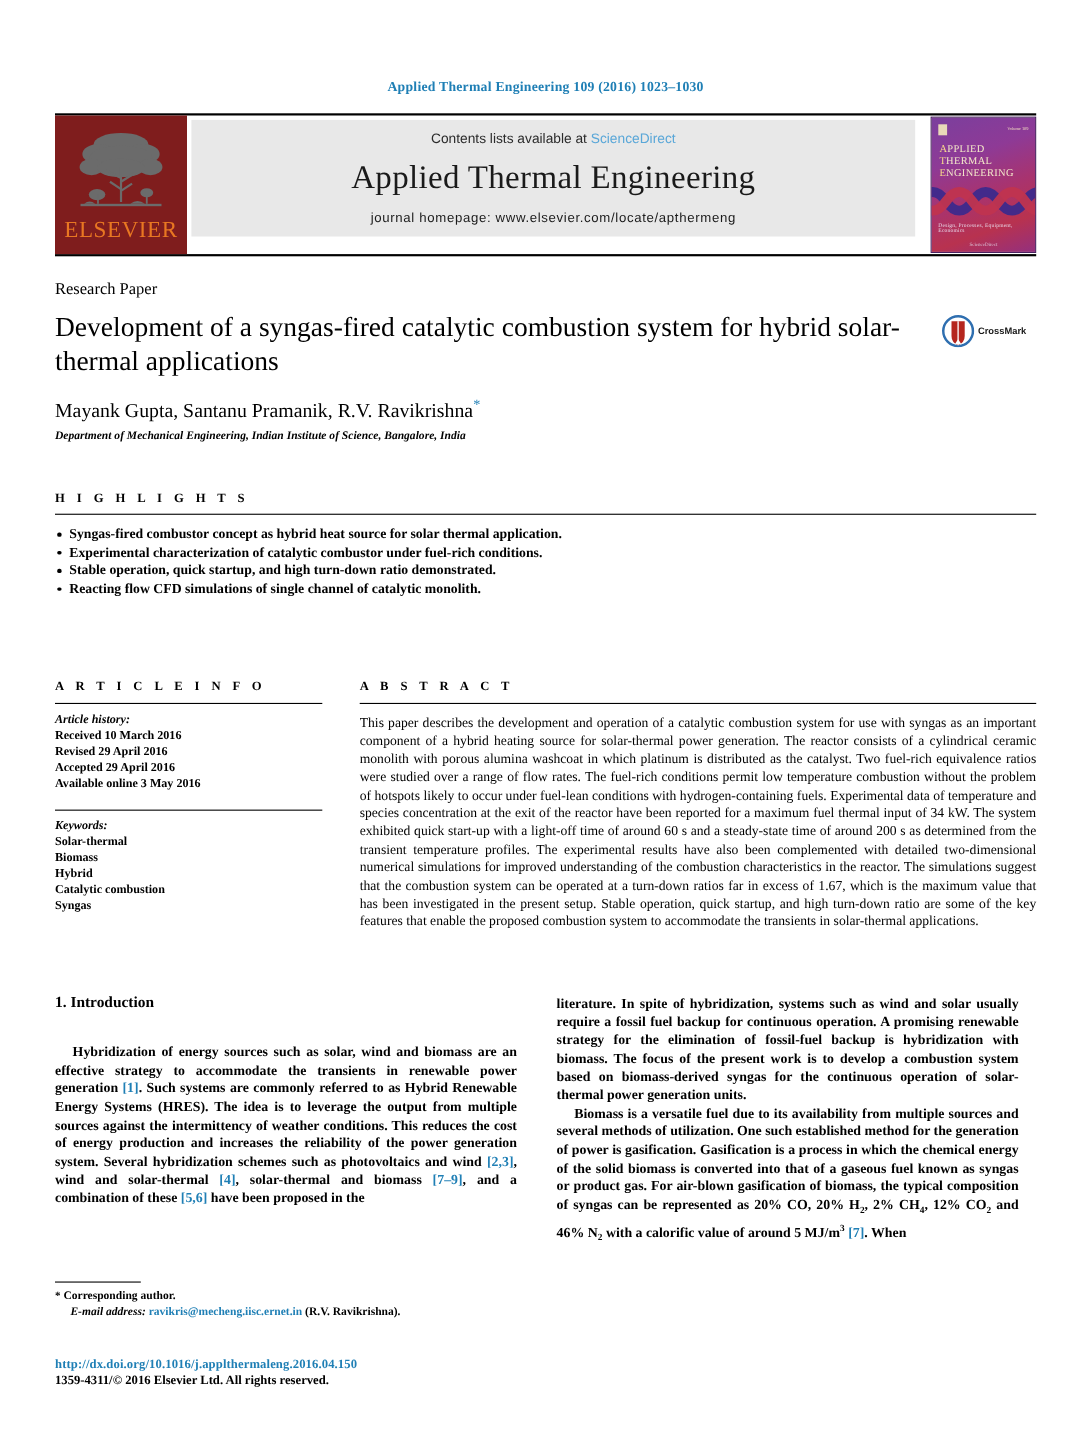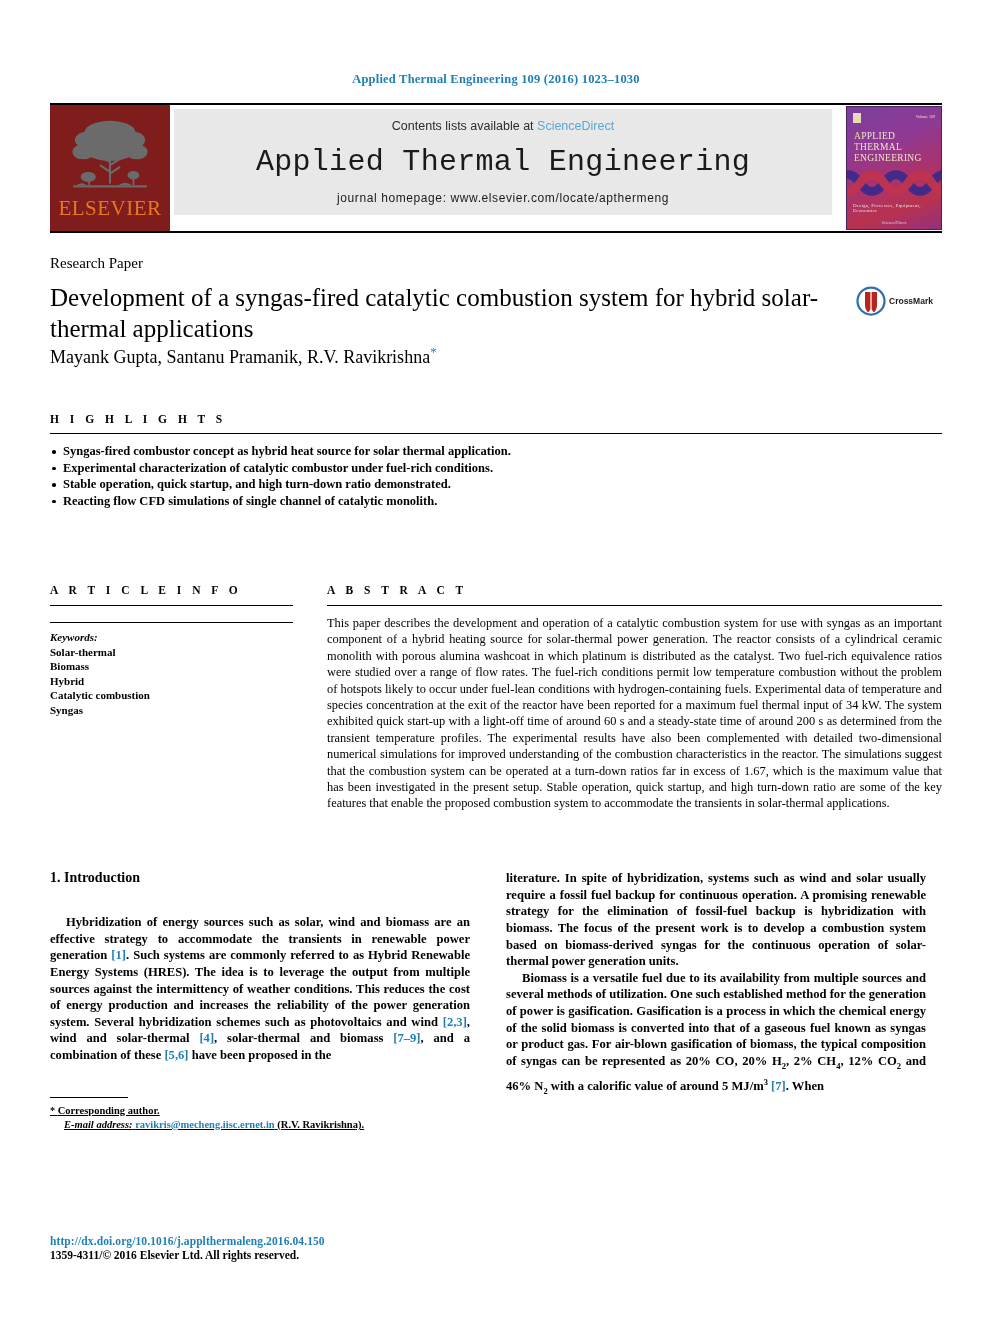--- a/index.html
+++ b/index.html
@@ -62,21 +62,21 @@
     gap: 12px;
     margin: 4px 6px 16px 4px;
   }
   .banner-top {
     font-family: "Liberation Sans", sans-serif;
     font-size: 12.5px;
     color: #2b2b2b;
   }
   .banner-top .sd { color: #5aa7d8; }
   .journal-title {
-    font-family: Liberation Mono, monospace;
+    font-family: Liberation Serif, serif;
     font-size: 30px;
     color: #1a1a1a;
     letter-spacing: .3px;
   }
   .banner-bottom {
     font-family: "Liberation Sans", sans-serif;
     font-size: 12px;
     color: #1a1a1a;
     letter-spacing: .6px;
   }
@@ -119,21 +119,21 @@
     line-height: 31px;
     font-family: "Liberation Serif", serif;
     font-weight: normal;
     margin: 0;
     padding-right: 14px;
   }
   .crossmark { width: 86px; display:flex; align-items:center; gap:3px; padding-top:4px; }
   .cm-badge { width: 30px; height: 30px; flex: none; }
   .cm-text { font-family: "Liberation Sans", sans-serif; font-size: 8.5px; font-weight: bold; color: #1a1a1a; }
 
-  .authors { font-size: 18px; }
+  .authors { margin-top: 16px; font-size: 18px; }
   .authors .star { color: #1f7fb5; font-size: 13px; vertical-align: super; }
   .affil { margin-top: 7px; font-size: 10.5px; font-style: italic; font-weight: bold; }
 
   
   .hl-wrap { margin-top: 30px; }
   .sec-label {
     font-size: 11.5px;
     font-weight: bold;
     letter-spacing: 4px;
     font-family: "Liberation Serif", serif;
@@ -196,23 +196,22 @@
   }
   .ptext + .ptext { text-indent: 16px; }
   .indent { text-indent: 16px; }
   .cite { color: #1f7fb5; }
   .link { color: #1f7fb5; }
 
   
   .footnote {
     position: absolute;
     left: 50px;
-    top: 1097px;
+    top: 1165px;
     width: 420px;
-    text-decoration: underline;
   }
   .fn-rule { border-top: 1px solid #000; width: 78px; margin-bottom: 6px; }
   .fn-line { font-size: 10.5px; line-height: 14px; font-weight: bold; }
   .fn-line .ital { font-style: italic; }
   .fn-star { font-size: 10px; }
   .footer {
     position: absolute;
     left: 50px;
     top: 1235px;
     width: 500px;
@@ -301,37 +300,45 @@
         <path d="M20 8 v29" stroke="#ffffff" stroke-width="1.6"></path>
         <path d="M20 30 l-4 6 h8 z" fill="#ffffff"></path>
       </svg>
       <span class="cm-text">CrossMark</span>
     </div>
   </div>
 
   <div class="authors">
     <span>Mayank Gupta, Santanu Pramanik, R.V. Ravikrishna</span><span class="star">*</span>
   </div>
+  <div class="affil">Department of Mechanical Engineering, Indian Institute of Science, Bangalore, India</div>
 
   <div class="hl-wrap">
     <div class="sec-label">H I G H L I G H T S</div>
     <div class="rule-thin"></div>
     <ul class="hl-list">
       <li>Syngas-fired combustor concept as hybrid heat source for solar thermal application.</li>
       <li>Experimental characterization of catalytic combustor under fuel-rich conditions.</li>
       <li>Stable operation, quick startup, and high turn-down ratio demonstrated.</li>
       <li>Reacting flow CFD simulations of single channel of catalytic monolith.</li>
     </ul>
   </div>
 
   <div class="info-abs">
 
     <div class="col-info">
       <div class="sec-label">A R T I C L E   I N F O</div>
       <div class="rule-thin2"></div>
+      <div class="info-body">
+        <div class="ital">Article history:</div>
+        <div>Received 10 March 2016</div>
+        <div>Revised 29 April 2016</div>
+        <div>Accepted 29 April 2016</div>
+        <div>Available online 3 May 2016</div>
+      </div>
       <div class="rule-thin2" style="margin-top:16px"></div>
       <div class="info-body">
         <div class="ital">Keywords:</div>
         <div>Solar-thermal</div>
         <div>Biomass</div>
         <div>Hybrid</div>
         <div>Catalytic combustion</div>
         <div>Syngas</div>
       </div>
     </div>

